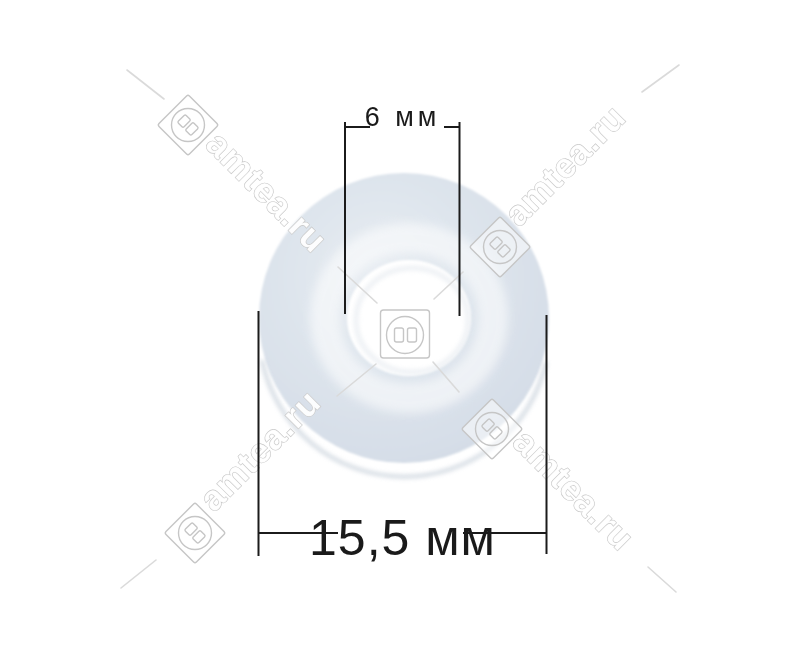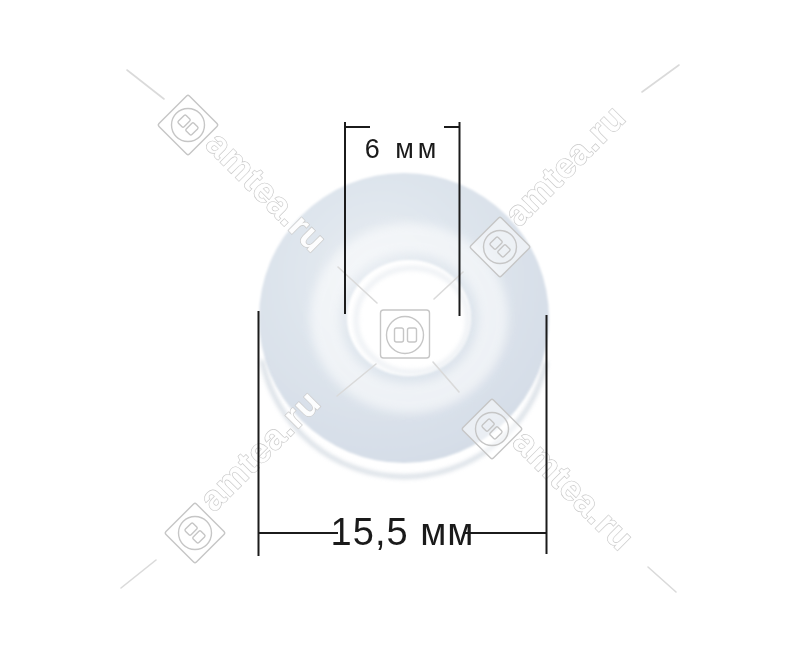--- a/index.html
+++ b/index.html
@@ -33,25 +33,25 @@
   .dim-label{
     position:absolute;
     color:var(--label-text);
     text-align:center;
     line-height:1;
     white-space:nowrap;
     user-select:none;
   }
   .dim-label.top{
     left:345px;top:104px;width:115px;
-    font-size:27px;letter-spacing:4px;margin-top:32px;
+    font-size:27px;letter-spacing:4px;
   }
   .dim-label.bottom{
     left:258px;top:513px;width:289px;
-    font-size:38px;letter-spacing:1px;
+    font-size:50px;letter-spacing:1px;
   }
 </style>
 </head>
 <body>
 
 <div class="stage">
 
   <svg width="800" height="663" viewBox="0 0 800 663">
     <defs>
       <radialGradient id="gFace" cx="42%" cy="36%" r="78%">

